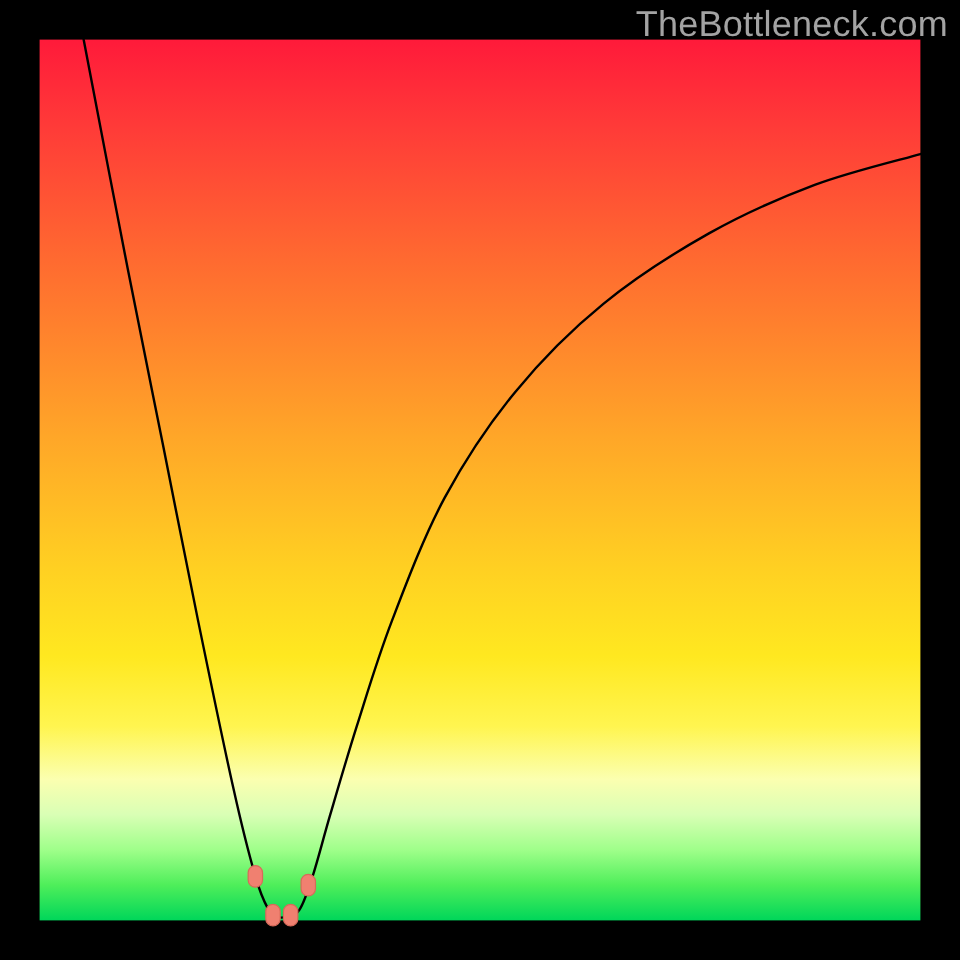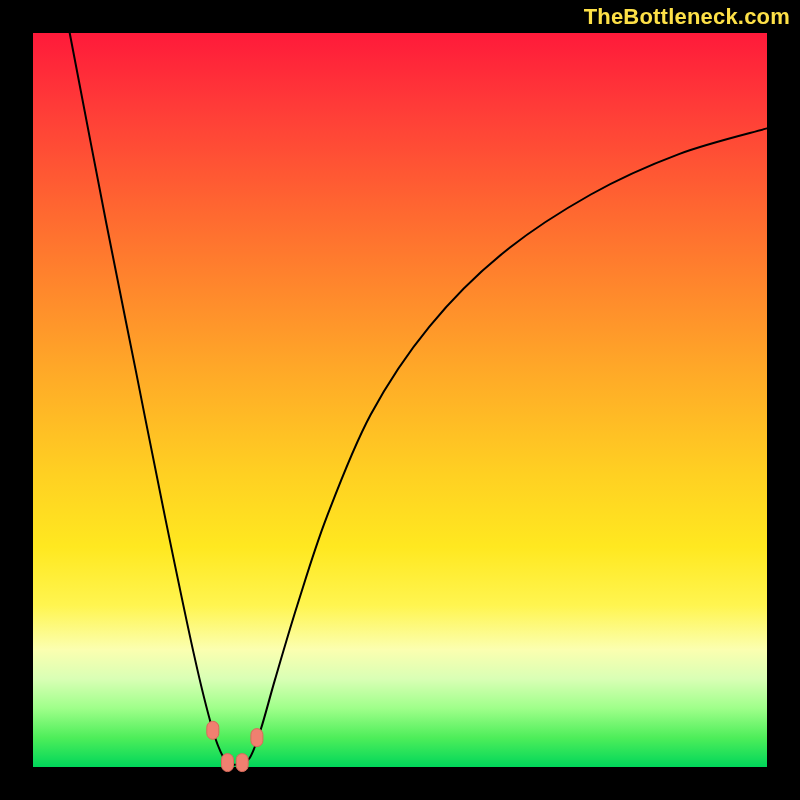--- a/index.html
+++ b/index.html
@@ -38,23 +38,23 @@
       #d9ffb5 88%,
       #9fff8a 92%,
       #4eee5a 96%,
       #00d65a 100%
     );
   }
   .watermark {
     position: absolute;
     top: 4px;
     right: 10px;
-    color: #fde047;
-    font-size: 22px;
-    font-weight: 700;
+    color: #a3a3a3;
+    font-size: 30px;
+    font-weight: 400;
     letter-spacing: 0.2px;
     user-select: none;
   }
   svg.curve {
     position: absolute;
     left: 0;
     top: 0;
     width: 734px;
     height: 734px;
     overflow: visible;

